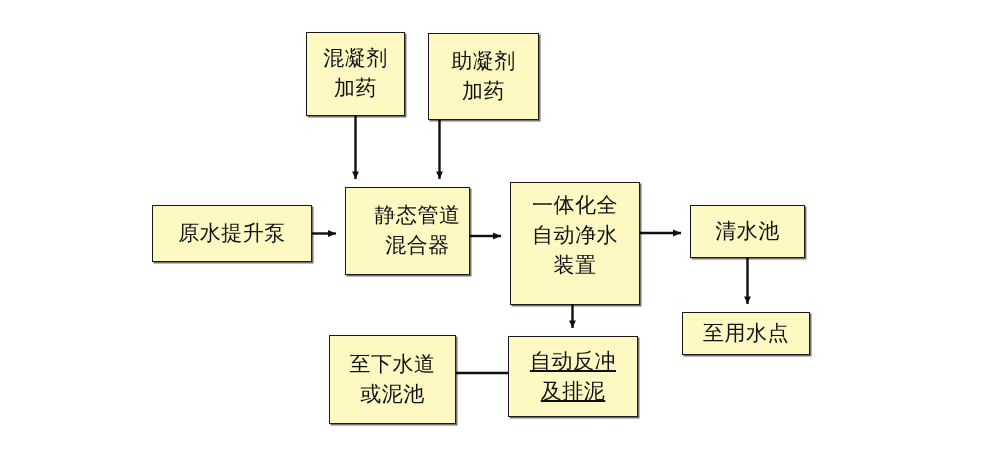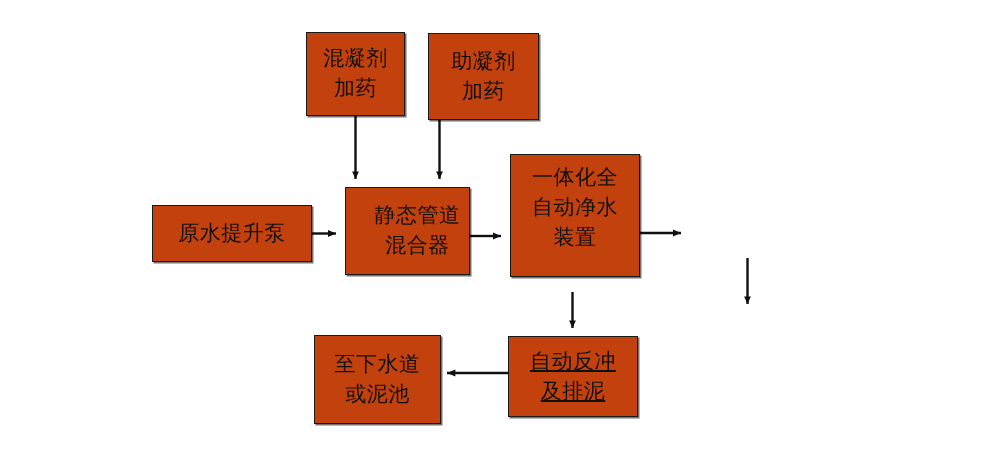--- a/index.html
+++ b/index.html
@@ -12,21 +12,21 @@
     width: 1004px;
     height: 459px;
     background: #ffffff;
     overflow: hidden;
     font-family: "DejaVu Sans", "Liberation Sans", sans-serif;
   }
   .node {
     position: absolute;
     box-sizing: border-box;
     border: 1.6px solid #1a1a1a;
-    background: #c2410c;
+    background: #fef9c3;
     display: flex;
     flex-direction: column;
     align-items: center;
     justify-content: center;
     color: #101010;
     font-size: 21px;
     line-height: 1.42;
     letter-spacing: 0.5px;
     white-space: pre-line;
     text-align: center;
@@ -80,25 +80,27 @@
 加药</div>
 
   <div class="node" style="left:428px; top:33px; width:111px; height:87px;">助凝剂
 加药</div>
 
   <div class="node" style="left:152px; top:205px; width:160px; height:57px;text-align:right;">原水提升泵</div>
 
   <div class="node" style="left:345px; top:187px; width:125px; height:88px;padding-left:20px;">静态管道
 混合器</div>
 
-  <div class="node" style="left:510px; top:154px; width:130px; height:123px; justify-content:flex-start; padding-top:8px;">一体化全
+  <div class="node" style="left:510px; top:182px; width:130px; height:123px; justify-content:flex-start; padding-top:8px;">一体化全
 自动净水
 装置</div>
 
+  <div class="node" style="left:690px; top:205px; width:115px; height:53px;">清水池</div>
 
+  <div class="node" style="left:682px; top:312px; width:128px; height:43px;">至用水点</div>
 
   <div class="node" style="left:508px; top:336px; width:130px; height:81px;text-decoration:underline;">自动反冲
 及排泥</div>
 
-  <div class="node" style="left:314px; top:335px; width:127px; height:89px;">至下水道
+  <div class="node" style="left:329px; top:335px; width:127px; height:89px;">至下水道
 或泥池</div>
 
 </div>
 
 </body></html>

